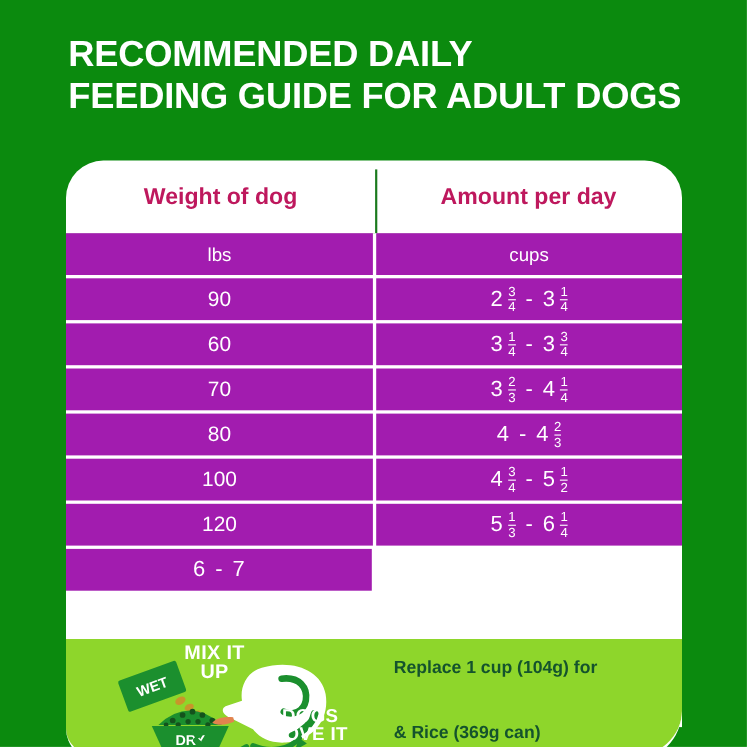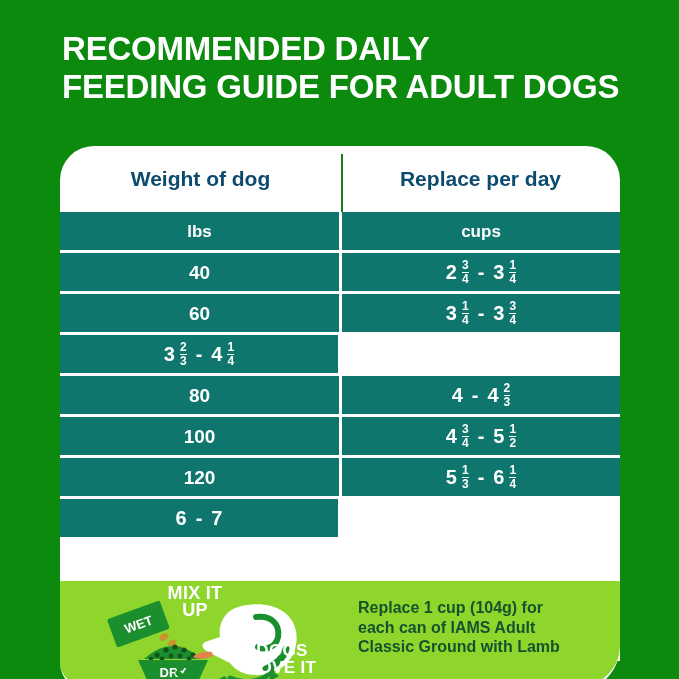--- a/index.html
+++ b/index.html
@@ -26,43 +26,43 @@
 
   
   .thead{
     position:absolute;left:0;top:0;width:560px;height:66px;
     background:#FFFFFF;
     border-top-left-radius:34px;border-top-right-radius:34px;
     display:flex;
   }
   .th{
     flex:0 0 auto;display:flex;align-items:center;justify-content:center;
-    color:#0c4a6e;font-weight:bold;font-size:21px;
+    color:#be185d;font-weight:bold;font-size:21px;
   }
   .th.c1{width:281px;}
   .th.c2{width:279px;}
   .thdiv{
     position:absolute;left:281px;top:8px;width:2px;height:58px;
     background:#1B7A1E;
   }
 
   
   .tbody{
     position:absolute;left:0;top:66px;width:560px;height:449px;
     background:#FFFFFF;
   }
   .row{
     position:relative;height:38px;width:560px;display:flex;
     margin-bottom:3px;
   }
   .cell{
-    background:#0f766e;height:38px;
+    background:#a21caf;height:38px;
     display:flex;align-items:center;justify-content:center;
     color:#FFFFFF;font-size:19px;line-height:1;
-    font-weight:bold;
+    font-weight:normal;
   }
   .cell.c1{width:279px;margin-right:3px;}
   .cell.c2{width:278px;}
   .row.unit .cell{font-size:17px;}
 
   
   .amt{display:inline-flex;align-items:center;gap:3px;font-size:20px;}
   .num{line-height:1;}
   .dash{margin:0 6px;}
   .frac{
@@ -106,33 +106,33 @@
 
   <div class="title">
     <span class="line">RECOMMENDED DAILY</span>
     <span class="line">FEEDING GUIDE FOR ADULT DOGS</span>
   </div>
 
   <div class="card">
 
     <div class="thead">
       <div class="th c1">Weight of dog</div>
-      <div class="th c2">Replace per day</div>
+      <div class="th c2">Amount per day</div>
       <div class="thdiv"></div>
     </div>
 
     <div class="tbody">
 
       <div class="row unit">
         <div class="cell c1">lbs</div>
         <div class="cell c2">cups</div>
       </div>
 
       <div class="row">
-        <div class="cell c1">40</div>
+        <div class="cell c1">90</div>
         <div class="cell c2">
           <span class="amt">
               <span class="num">2</span>
               <span class="frac">
                 <span class="n">3</span>
                 <span class="d">4</span>
               </span>
               <span class="dash">-</span>
               <span class="num">3</span>
               <span class="frac">
@@ -156,20 +156,21 @@
               <span class="num">3</span>
               <span class="frac">
                 <span class="n">3</span>
                 <span class="d">4</span>
               </span>
             </span>
         </div>
       </div>
 
       <div class="row">
+        <div class="cell c1">70</div>
         <div class="cell c2">
           <span class="amt">
               <span class="num">3</span>
               <span class="frac">
                 <span class="n">2</span>
                 <span class="d">3</span>
               </span>
               <span class="dash">-</span>
               <span class="num">4</span>
               <span class="frac">
@@ -314,20 +315,21 @@
           </div>
 
           <div class="g-dogs">
             <span>DOGS</span><br>
             <span>LOVE IT</span>
           </div>
         </div>
 
         <div class="panel-note">
           <span>Replace 1 cup (104g) for</span><br>
-          <span>each can of IAMS Adult</span><br>
-          <span>Classic Ground with Lamb</span><br>
+          <br>
+          <br>
+          <span>&amp; Rice (369g can)</span>
         </div>
       </div>
 
     </div>
   </div>
 </div>
 
 </body></html>

